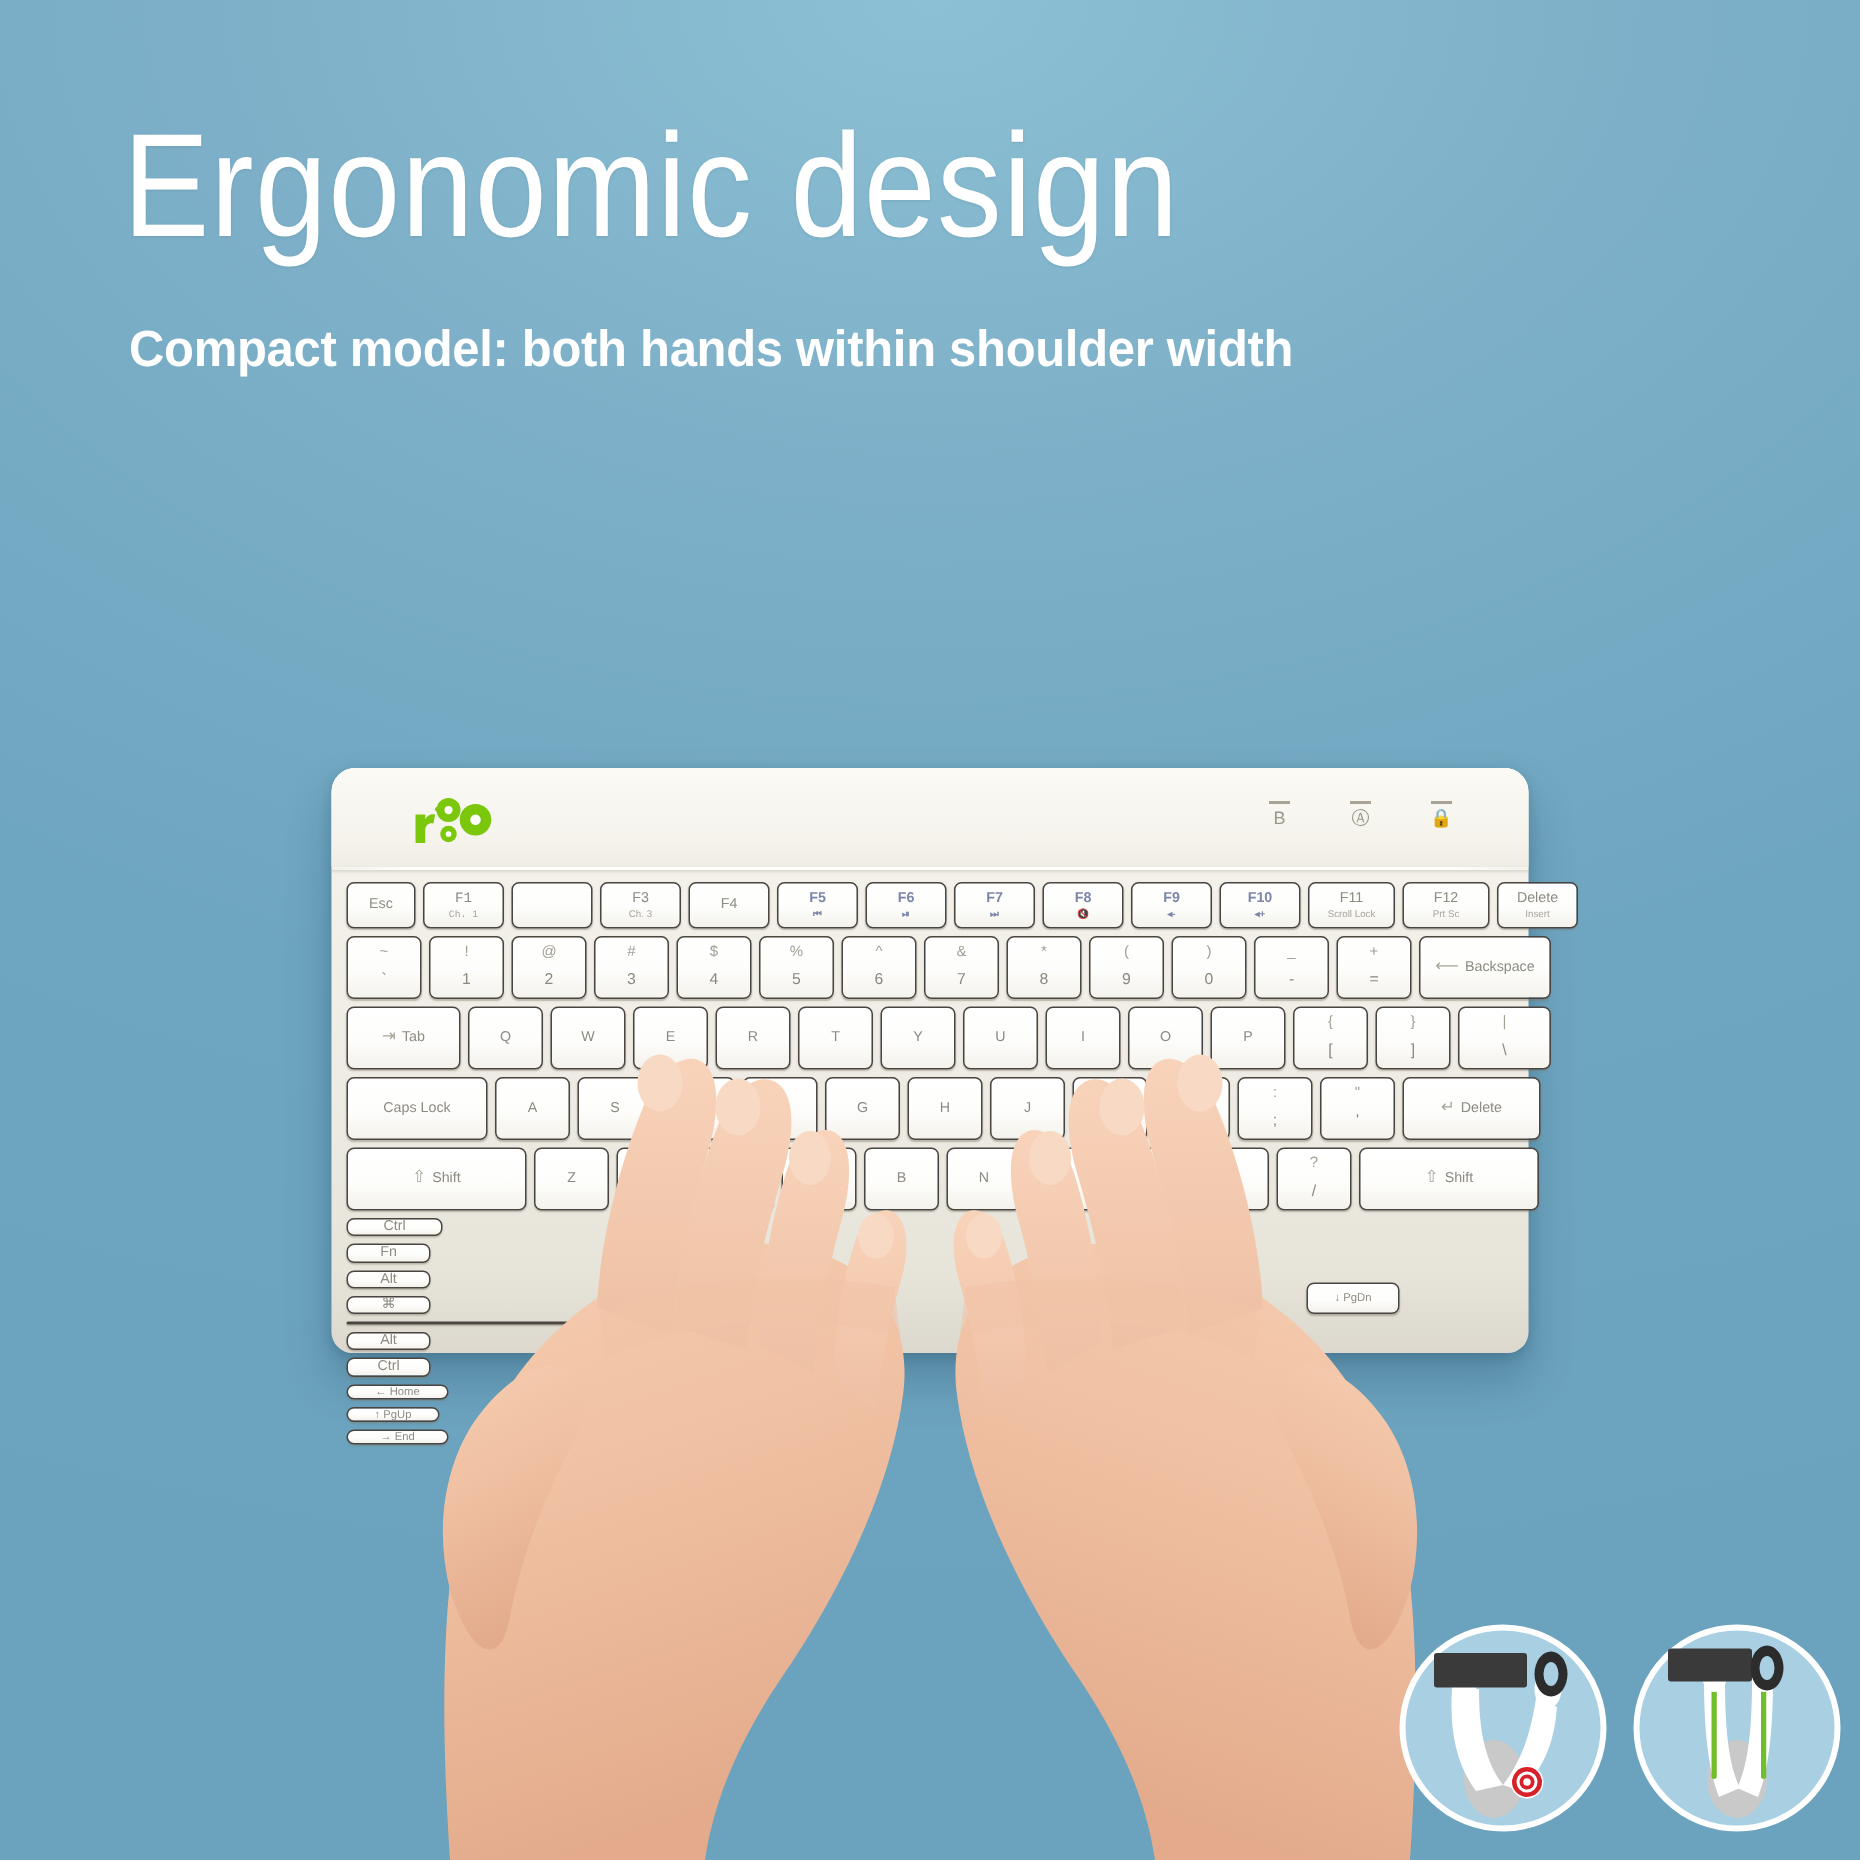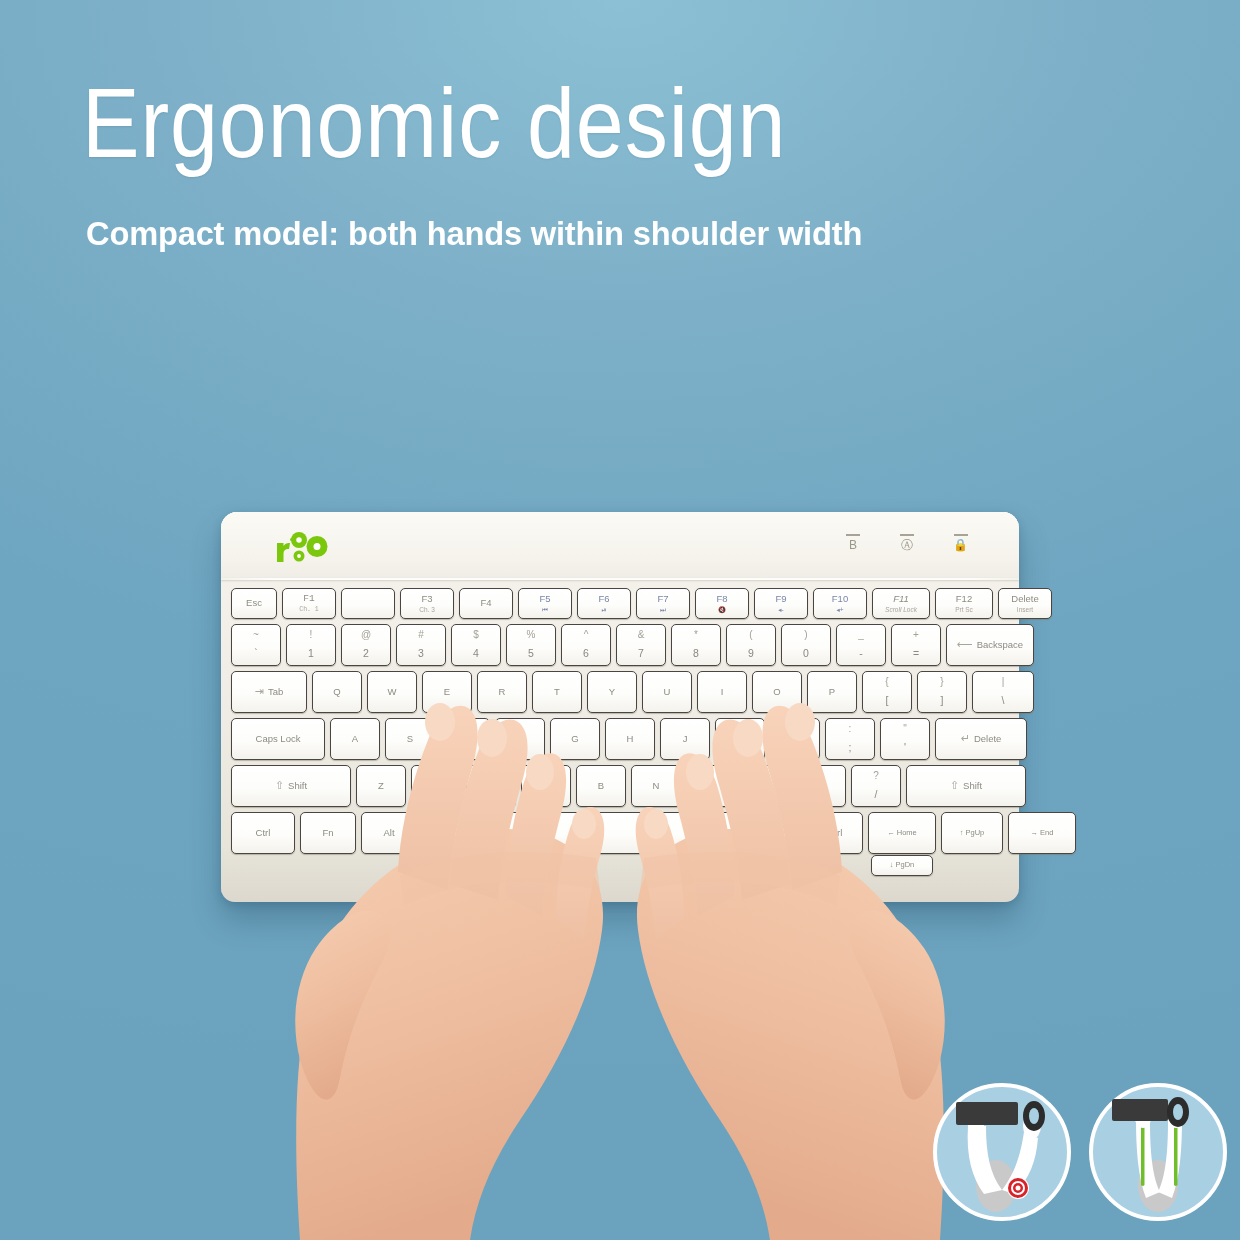--- a/index.html
+++ b/index.html
@@ -75,21 +75,21 @@
     border:1px solid #4a4540;
     box-shadow:0 1px 1px rgba(120,115,100,.45), inset 0 1px 0 #fff;
     display:flex;flex-direction:column;align-items:center;justify-content:center;
     color:#9a968d;font-size:10px;line-height:1.08;
     overflow:hidden;
   }
   .key .main{font-size:11px;color:#8e8b83;}
   .key .sub{font-size:6.5px;color:#a9a59b;margin-top:1px;}
   .key.fn{font-size:9px;}
   .key.fn .main{font-size:9.5px;}
-  .key.blue .sub,.key.blue .main{color:#7b86a8;}
+  .key.blue .sub,.key.blue .main{color:#7b86a8;font-weight:bold;}
   .key .lbl{font-size:9.5px;color:#8e8b83;white-space:nowrap;}
   .key .lbl2{font-size:7px;color:#a9a59b;}
   .key.two{justify-content:space-around;padding:2px 0;}
   .key.two .u{font-size:10px;color:#a3a096;}
   .key.two .d{font-size:10.5px;color:#8b8880;}
 
   
   .hands{position:absolute;left:0;top:0;width:1240px;height:1240px;pointer-events:none;}
 
   
@@ -175,21 +175,21 @@
             <span class="sub">🔇</span>
           </div>
           <div class="key blue fn" style="width: 52px;">
             <span class="main">F9</span>
             <span class="sub">◂-</span>
           </div>
           <div class="key blue fn" style="width: 52px;">
             <span class="main">F10</span>
             <span class="sub">◂+</span>
           </div>
-          <div class="key fn" style="width: 56px; font-style: italic;">
+          <div class="key fn" style="width: 56px;">
             <span class="main">F11</span>
             <span class="sub">Scroll Lock</span>
           </div>
           <div class="key fn" style="width: 56px;">
             <span class="main">F12</span>
             <span class="sub">Prt Sc</span>
           </div>
           <div class="key fn" style="width: 52px;">
             <span class="main">Delete</span>
             <span class="sub">Insert</span>
@@ -393,21 +393,21 @@
             <span class="u">?</span>
             <span class="d">/</span>
           </div>
           <div class="key" style="width: 118px;">
             <span style="display: flex; align-items: center; gap: 4px;">
               <span class="lbl2" style="font-size: 11px;">⇧</span>
               <span class="lbl">Shift</span>
             </span>
           </div>
         </div>
-        <div class="row r6" style="position: relative;">
+        <div class="row r6" style="position: relative; flex-direction: column;">
           <div class="key" style="width: 62px;">
             <span style="display: flex; align-items: center; gap: 4px;">
               <span class="lbl">Ctrl</span>
             </span>
           </div>
           <div class="key" style="width: 54px;">
             <span style="display: flex; align-items: center; gap: 4px;">
               <span class="lbl">Fn</span>
             </span>
           </div>

